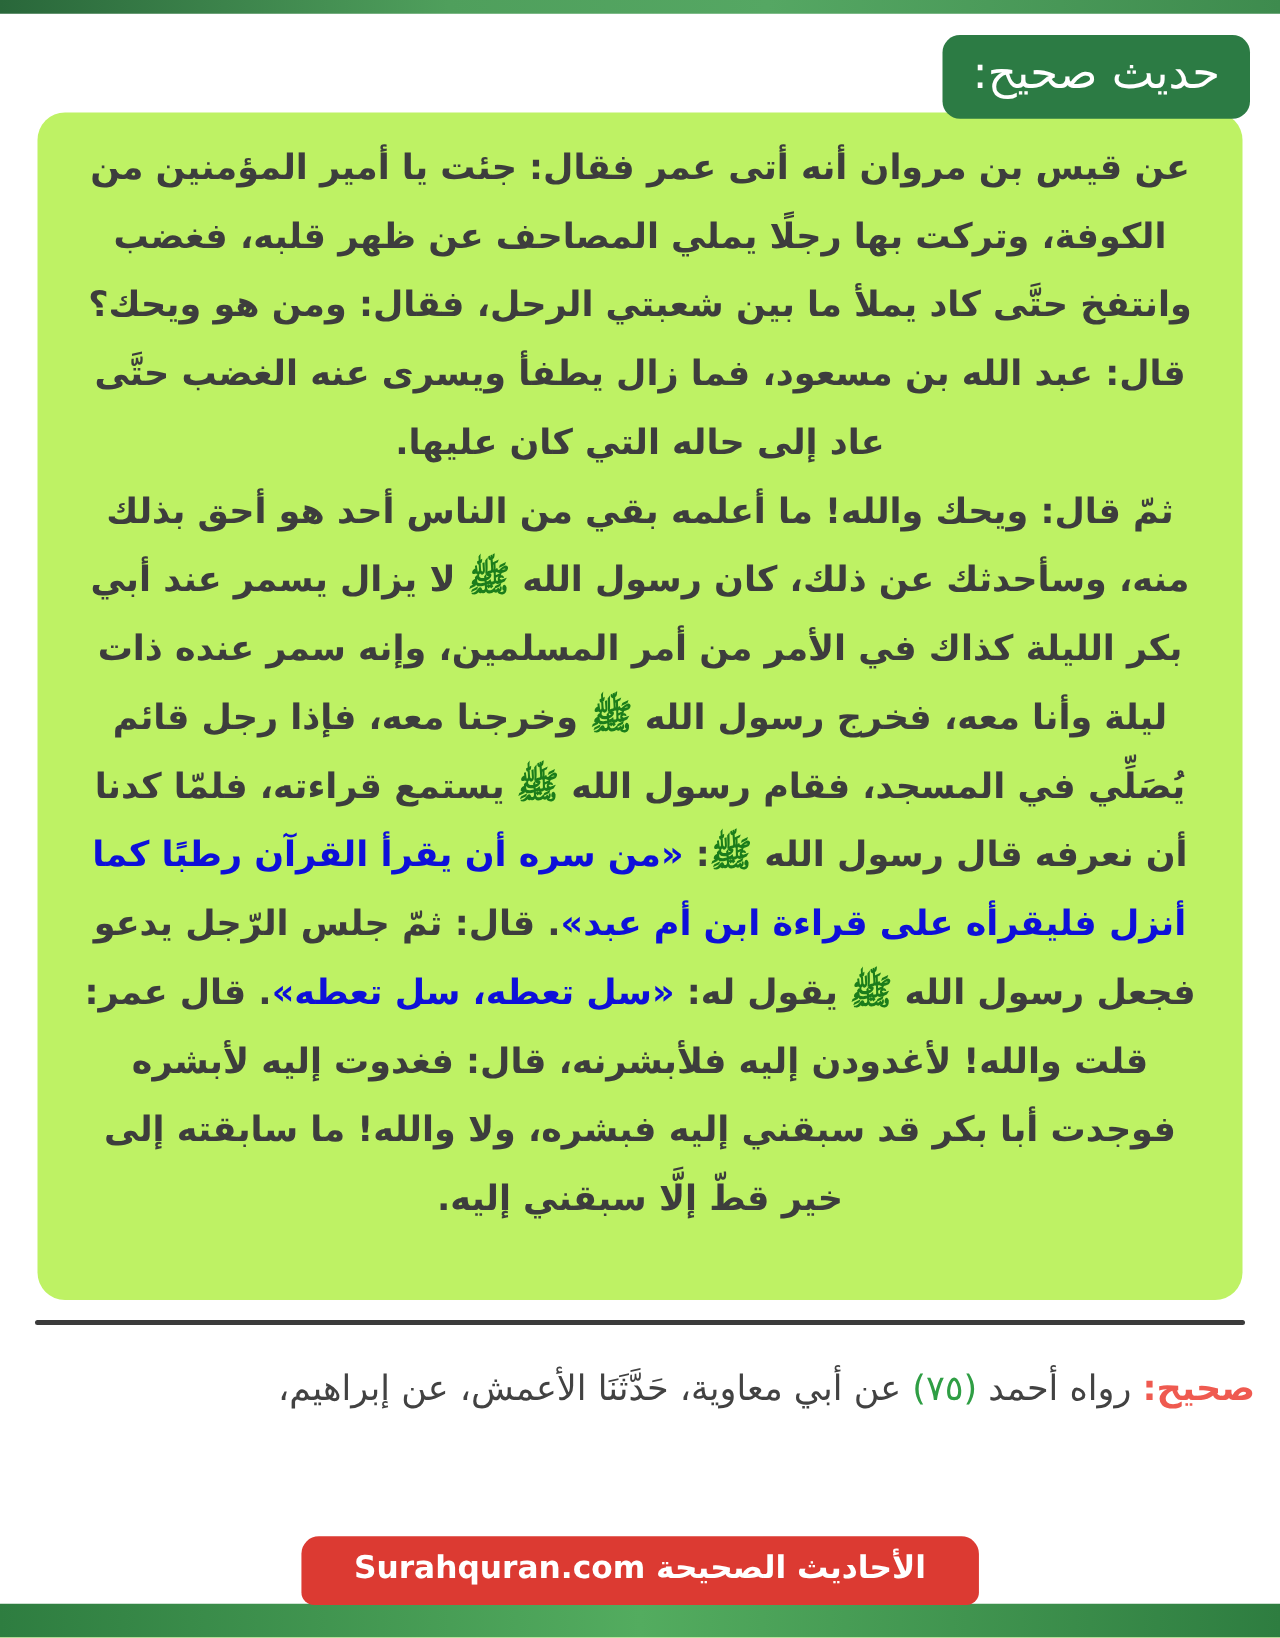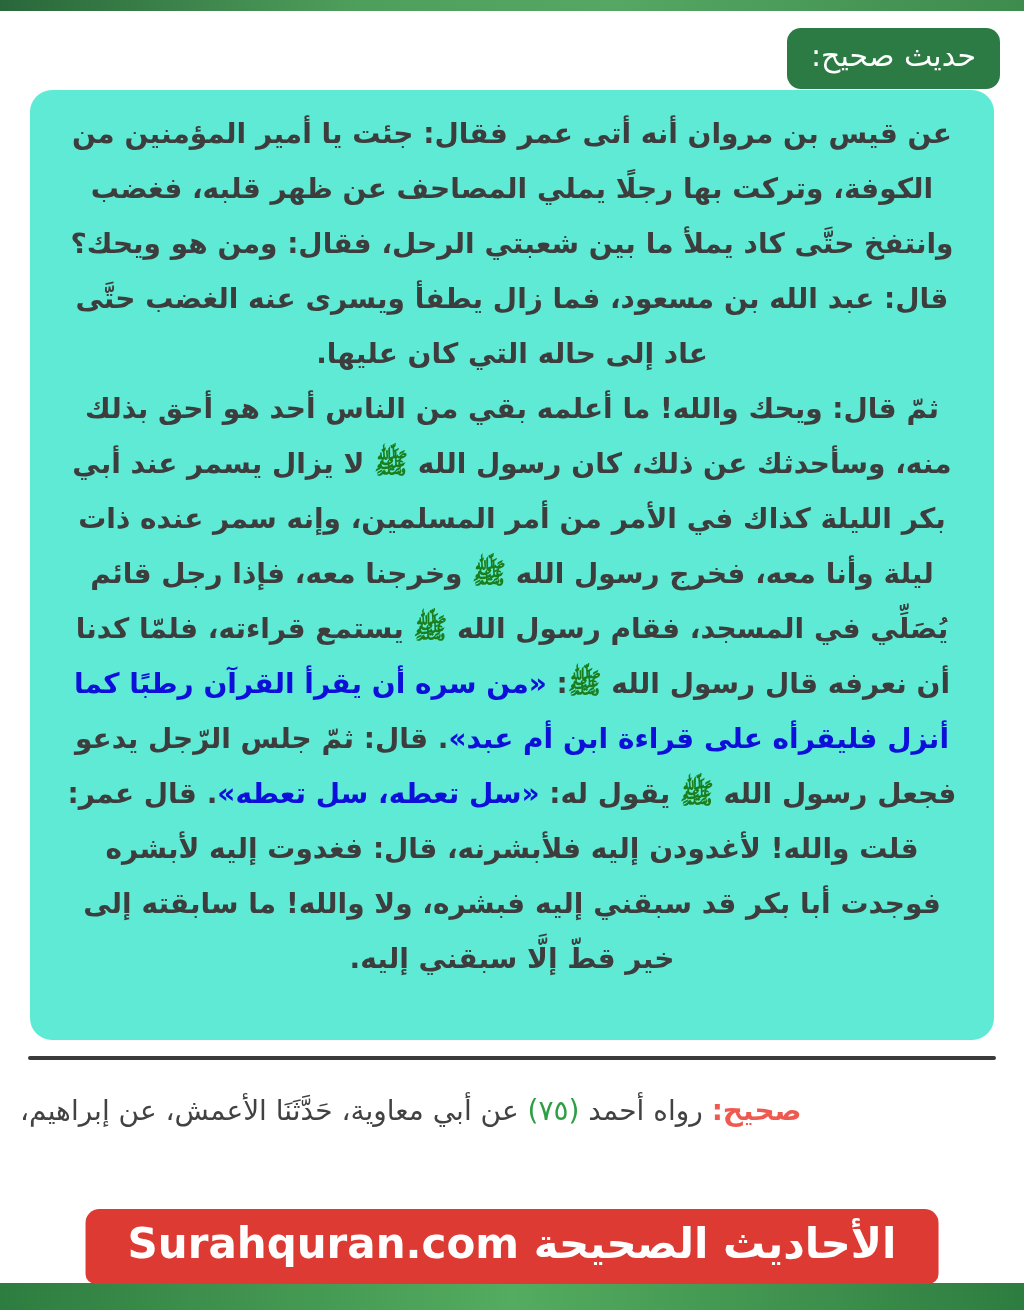--- a/index.html
+++ b/index.html
@@ -9,55 +9,55 @@
     font-family:"DejaVu Sans", sans-serif;
     position:relative;overflow:hidden;
   }
   .top-bar{
     position:absolute;top:0;left:0;width:1024px;height:11px;
     background:linear-gradient(90deg,#29673a 0%,#4f9f5c 35%,#55a763 60%,#3e8b4e 100%);
   }
   .badge{
     position:absolute;top:28px;right:24px;
     background:#2c7b44;color:#ffffff;
-    font-size:30px;font-weight:normal;
+    font-size:36px;font-weight:normal;
     padding:10px 24px 16px 24px;
     border-radius:14px;
     direction:rtl;
     z-index:2;
   }
   .hadith-box{
     position:absolute;top:90px;left:30px;width:964px;height:950px;
-    background:#5eead4;border-radius:22px;
+    background:#bef264;border-radius:22px;
     box-sizing:border-box;
     padding:16px 26px;
     direction:rtl;text-align:center;
     font-weight:bold;font-size:28px;line-height:55px;color:#3d3d3d;
     overflow:hidden;
     z-index:1;
   }
   .hadith-box p{margin:0;}
   .seg-d{color:#3d3d3d;}
   .seg-g{color:#1b7d1b;}
   .seg-b{color:#0e10d9;}
   .divider{
     position:absolute;top:1056px;left:28px;width:968px;height:4px;
     background:#3b3b3b;border-radius:2px;
   }
   .attribution{
     position:absolute;top:1082px;left:20px;width:984px;
-    direction:rtl;text-align:left;
+    direction:rtl;text-align:right;
     font-size:28px;line-height:58px;color:#424242;font-weight:normal;
   }
   .attr-red{color:#ef5a50;font-weight:bold;}
   .attr-green{color:#2f9e44;}
   .banner{
     position:absolute;bottom:26px;left:50%;transform:translateX(-50%);
     background:#dc3a32;color:#ffffff;
-    font-size:42px;font-weight:bold;
+    font-size:25px;font-weight:bold;
     padding:10px 42px 16px 42px;
     border-radius:14px 14px 10px 10px;
     direction:rtl;white-space:nowrap;
     z-index:2;
   }
   .bottom-bar{
     position:absolute;bottom:0;left:0;width:1024px;height:27px;
     background:linear-gradient(90deg,#2e7d40 0%,#53ac5f 50%,#2e7d40 100%);
     z-index:1;
   }

